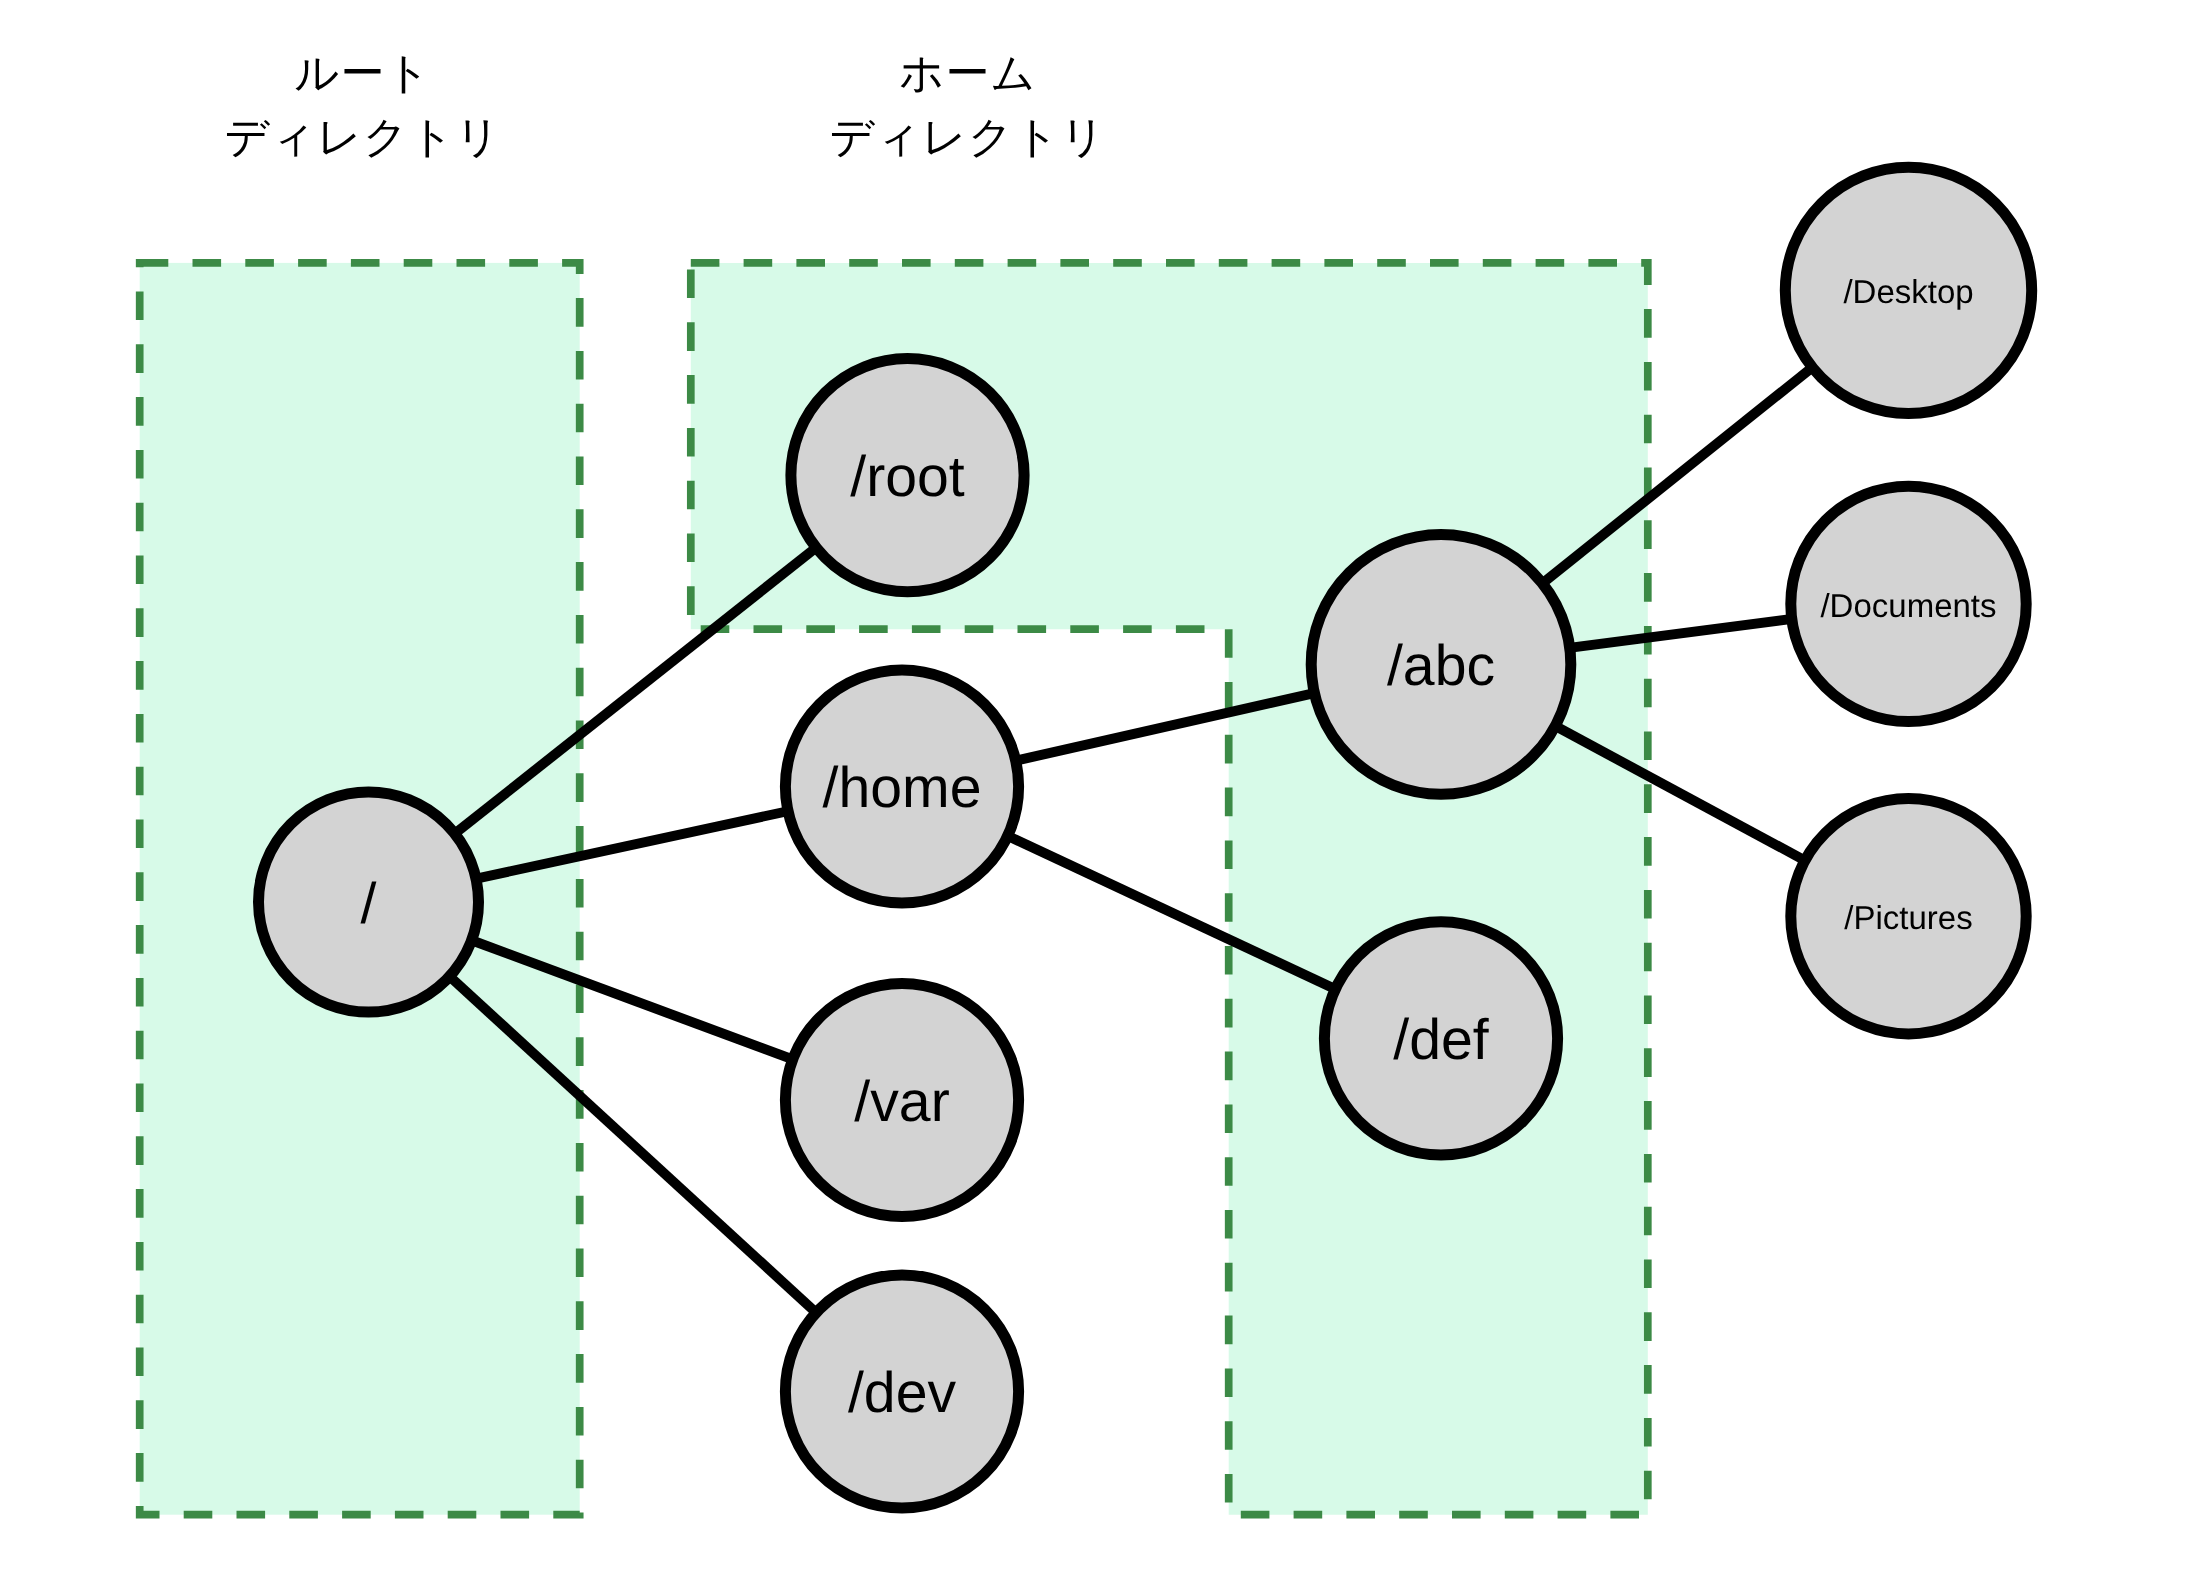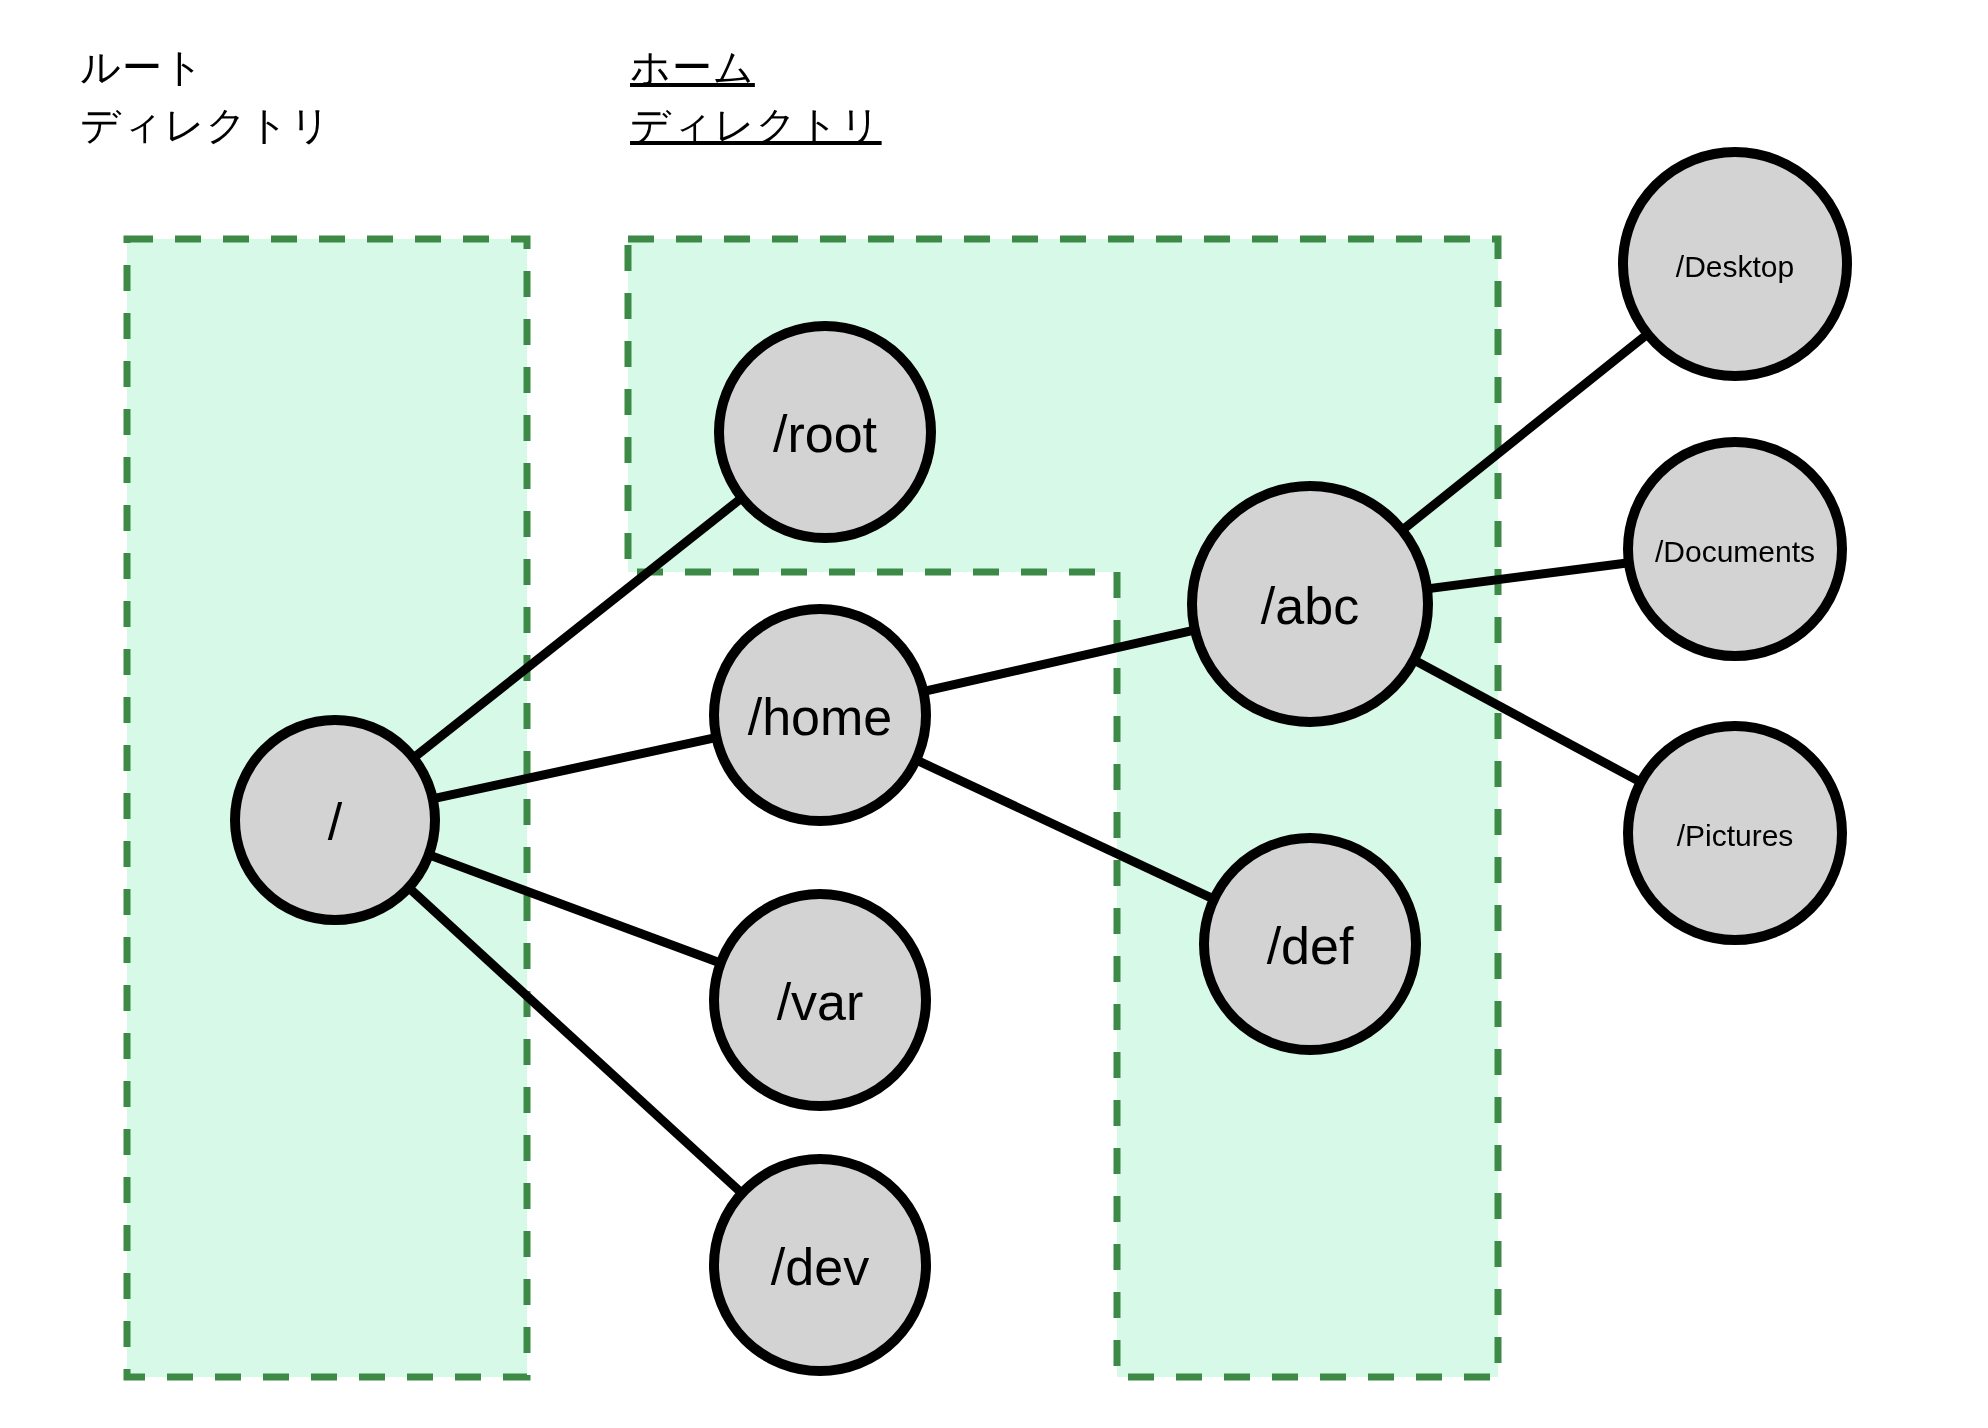--- a/index.html
+++ b/index.html
@@ -23,37 +23,37 @@
   #diagram {
     position: absolute;
     top: 0;
     left: 0;
     width: 1988px;
     height: 1428px;
     display: block;
   }
   .region-label {
     position: absolute;
+    text-align: center;
     font-family: "Liberation Sans", sans-serif;
     font-size: 40px;
     line-height: 1.45;
     color: #000000;
     white-space: pre-line;
     letter-spacing: 1px;
   }
   #label-root {
     left: 80px;
     top: 38px;
     width: 500px;
   }
   #label-home {
     left: 630px;
     top: 38px;
     width: 500px;
-    text-decoration: underline;
   }
   .node-text {
     font-family: "Liberation Sans", sans-serif;
     fill: #000000;
     dominant-baseline: central;
     text-anchor: middle;
   }
 </style>
 </head>
 <body>

